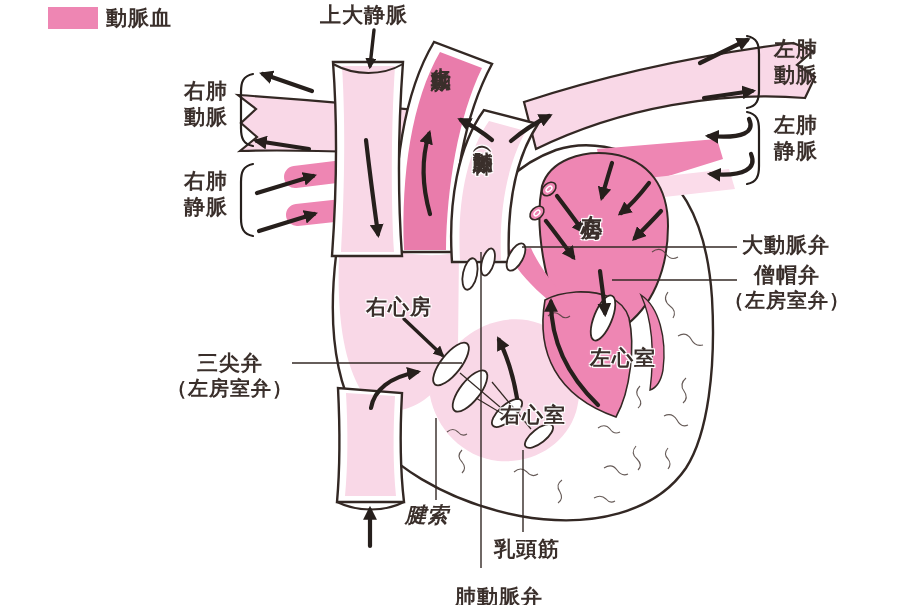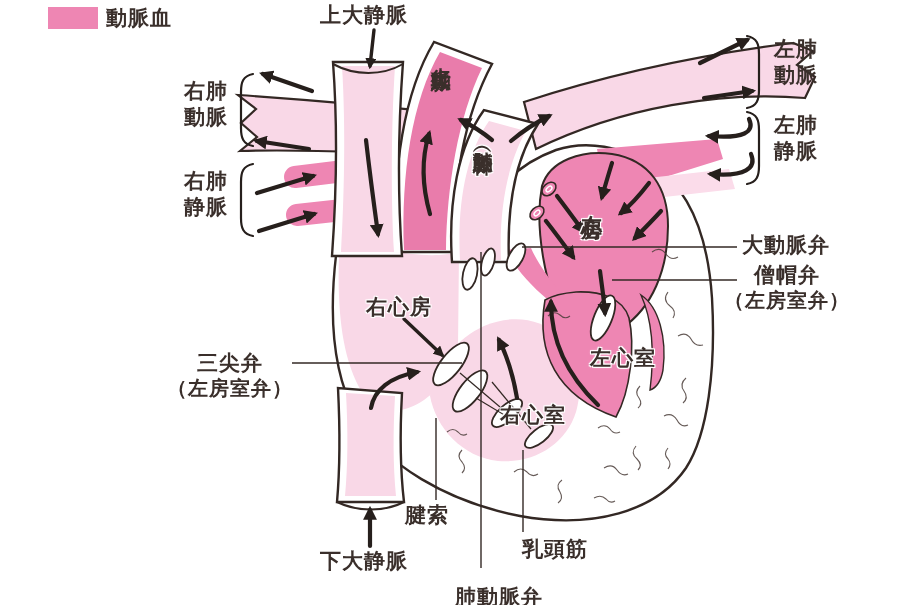--- a/index.html
+++ b/index.html
@@ -180,17 +180,16 @@
   <div class="lbl ctr" style="left:712px;top:262px;width:150px;">
     <div>僧帽弁</div>
     <div class="sm">（左房室弁）</div>
   </div>
   <div class="lbl" style="left:742px;top:232px;">大動脈弁</div>
   <div class="lbl ctr" style="left:160px;top:337px;width:140px;margin-top:13px;">
     <div>三尖弁</div>
     <div class="sm">（左房室弁）</div>
   </div>
 
-  <div class="lbl" style="left:405px;top:502px;">腱索</div>
-  <div class="lbl" style="left:522px;top:536px;">乳頭筋</div>
+  <div class="lbl" style="left:405px;top:502px;font-style:italic;">腱索</div>
+  <div class="lbl" style="left:494px;top:536px;">乳頭筋</div>
   <div class="lbl" style="left:455px;top:572px;margin-top:12px;">肺動脈弁</div>
-  <div class="lbl" style="left:320px;top:548px;">下大静脈</div>
 </div>
 
 </body></html>

